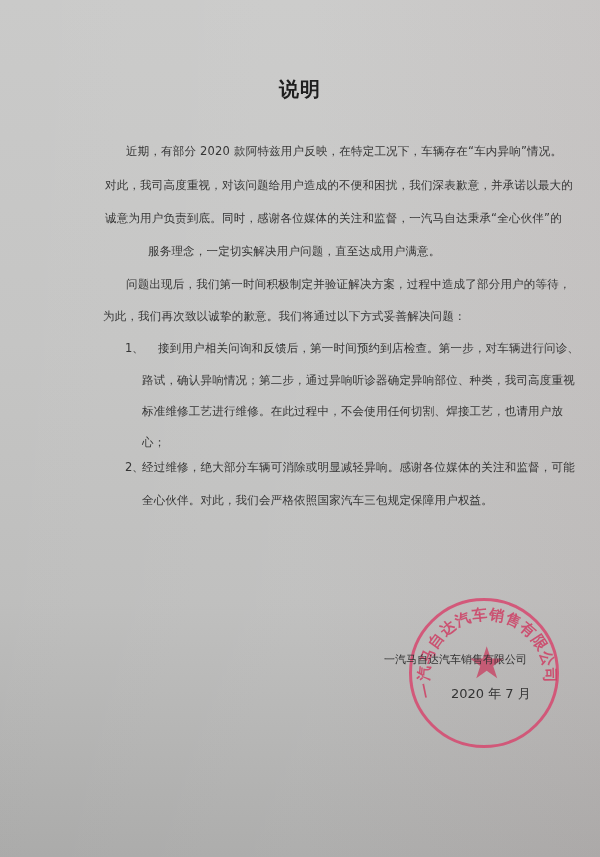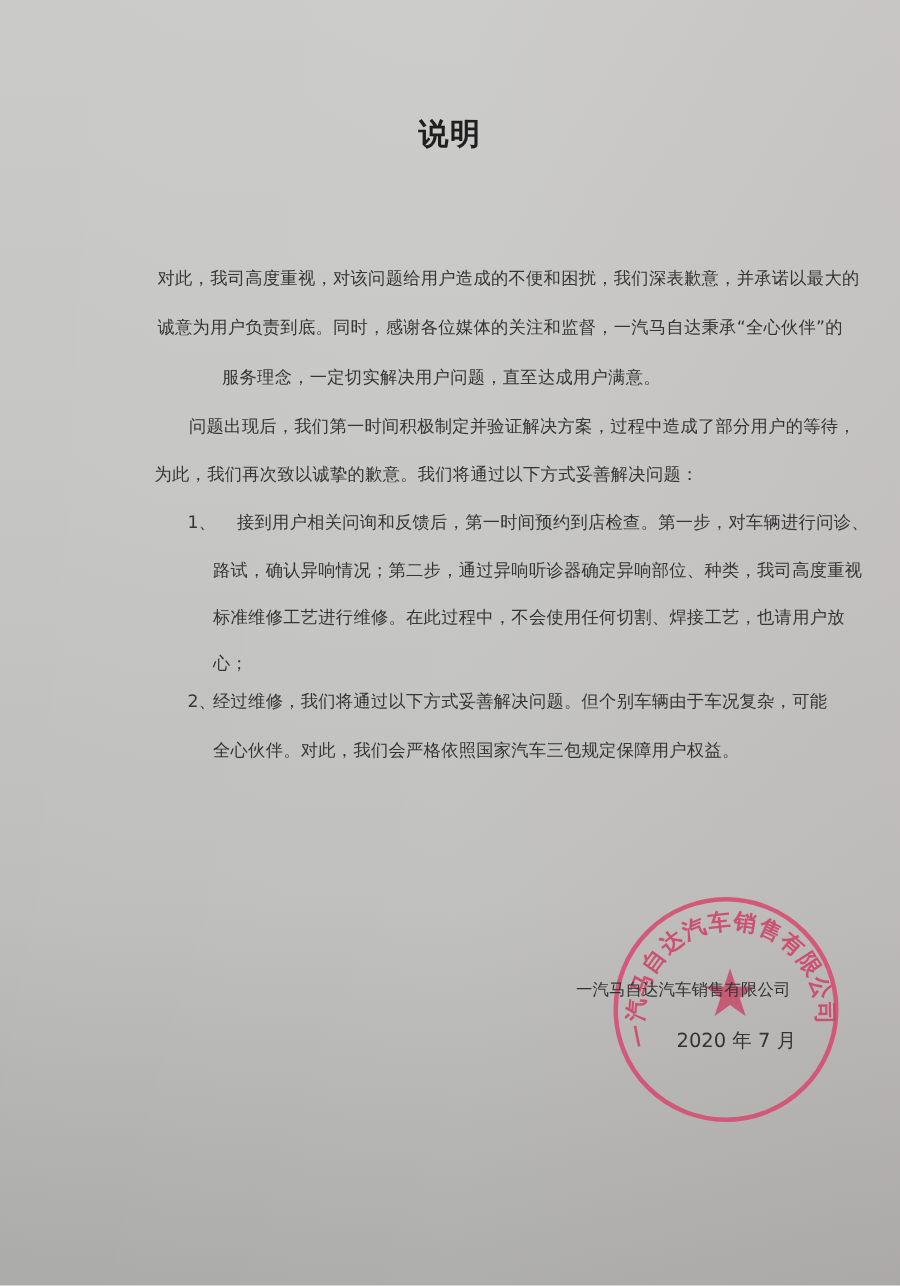--- a/index.html
+++ b/index.html
@@ -40,35 +40,36 @@
       position: absolute; left: 55px; top: 40px; font-size: 44px; color: rgba(200,60,95,0.75); line-height: 1;
     }
   </style>
 </head>
 <body>
 
 <div class="page">
 
   <div class="title">说明</div>
 
+  <div class="line" style="left:126px; top:144px;">近期，有部分 2020 款阿特兹用户反映，在特定工况下，车辆存在“车内异响”情况。</div>
   <div class="line" style="left:105px; top:178px;">对此，我司高度重视，对该问题给用户造成的不便和困扰，我们深表歉意，并承诺以最大的</div>
   <div class="line" style="left:105px; top:211px;">诚意为用户负责到底。同时，感谢各位媒体的关注和监督，一汽马自达秉承“全心伙伴”的</div>
   <div class="line" style="left:105px; top:244px;margin-left:43px;">服务理念，一定切实解决用户问题，直至达成用户满意。</div>
 
   <div class="line" style="left:126px; top:277px;">问题出现后，我们第一时间积极制定并验证解决方案，过程中造成了部分用户的等待，</div>
   <div class="line" style="left:103px; top:309px;">为此，我们再次致以诚挚的歉意。我们将通过以下方式妥善解决问题：</div>
 
   <div class="num" style="left:125px; top:341px;">1、</div>
   <div class="line" style="left:158px; top:341px;">接到用户相关问询和反馈后，第一时间预约到店检查。第一步，对车辆进行问诊、</div>
   <div class="line" style="left:142px; top:373px;">路试，确认异响情况；第二步，通过异响听诊器确定异响部位、种类，我司高度重视</div>
   <div class="line" style="left:142px; top:404px;font-family:Liberation Mono, monospace;">标准维修工艺进行维修。在此过程中，不会使用任何切割、焊接工艺，也请用户放</div>
   <div class="line" style="left:142px; top:435px;">心；</div>
 
   <div class="num" style="left:125px; top:460px;">2、</div>
-  <div class="line" style="left:142px; top:460px;">经过维修，我们将通过以下方式妥善解决问题。但个别车辆由于车况复杂，可能</div>
+  <div class="line" style="left:142px; top:460px;">经过维修，绝大部分车辆可消除或明显减轻异响。感谢各位媒体的关注和监督，可能</div>
   <div class="line" style="left:142px; top:493px;">全心伙伴。对此，我们会严格依照国家汽车三包规定保障用户权益。</div>
 
   <div class="seal">
     <svg class="seal-text" viewBox="0 0 150 150" width="150" height="150">
       <defs>
         <path id="sealArc" d="M 22 100 A 58 58 0 1 1 128 100"></path>
       </defs>
       <text font-size="15" fill="rgba(206,62,100,0.85)" font-family="DejaVu Sans, sans-serif" font-weight="bold" letter-spacing="1">
         <textPath href="#sealArc" startOffset="2%">一汽马自达汽车销售有限公司</textPath>
       </text>

